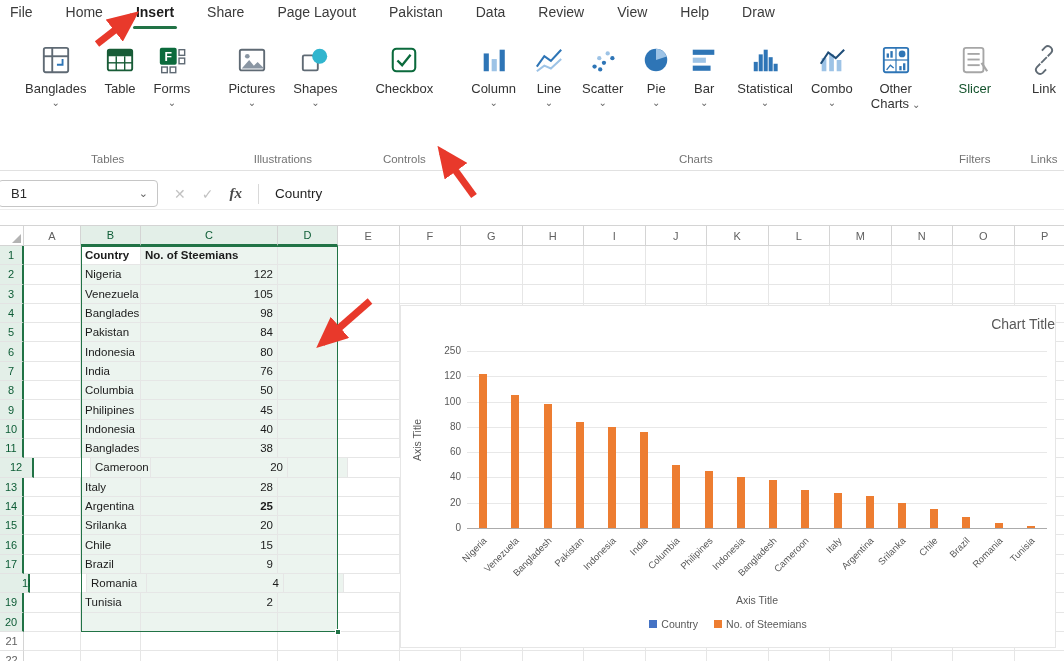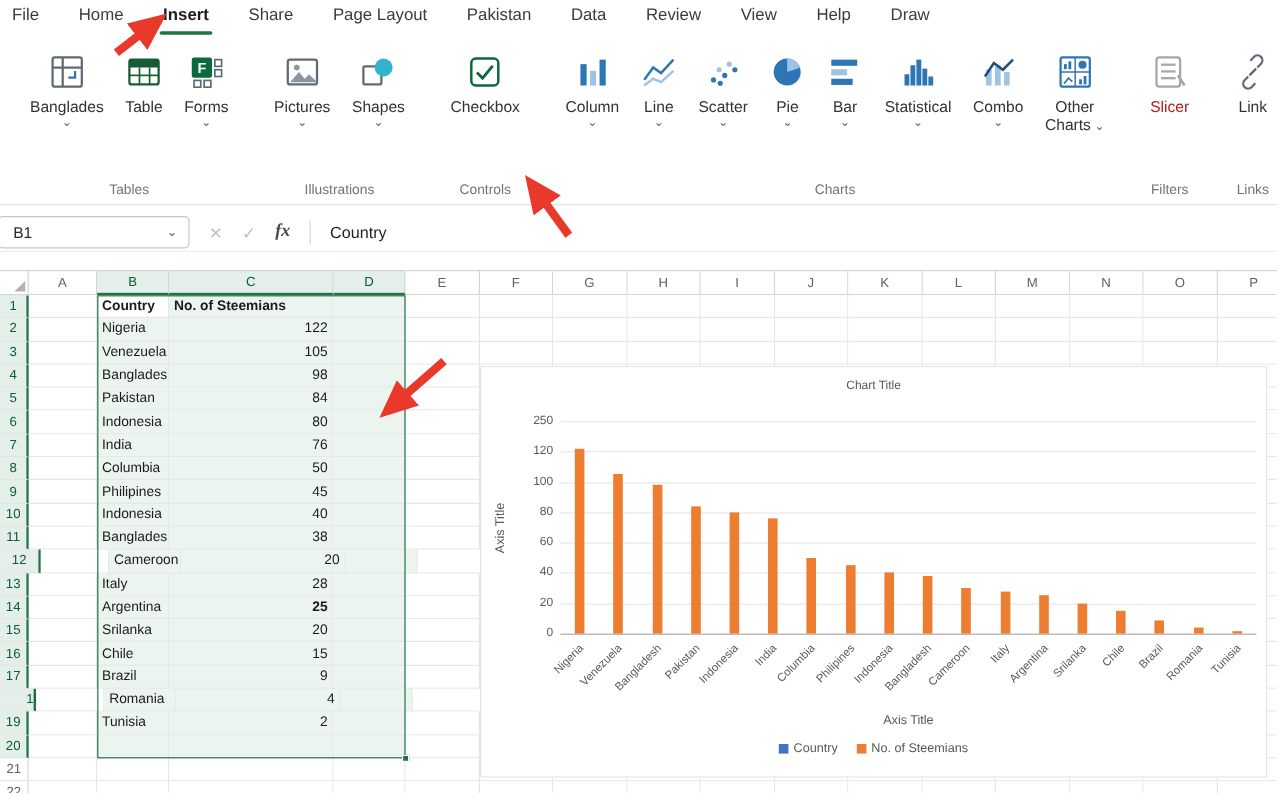--- a/index.html
+++ b/index.html
@@ -17,21 +17,21 @@
   .ribbon-groups { display:flex; height:100%; padding-left:6px; }
   .ribbon-group { position:relative; display:flex; flex-direction:column; padding:0 10px 22px; }
   .ribbon-items { display:flex; align-items:flex-start; padding-top:16px; }
   .ribbon-item { display:flex; flex-direction:column; align-items:center; padding:4px 9px; border-radius:4px; }
   .ribbon-item .icon { width:30px; height:30px; display:block; }
   .ribbon-item .icon svg { width:30px; height:30px; display:block; }
   .rlabel { font-size:13px; color:#333; text-align:center; line-height:1.15; margin-top:7px; white-space:nowrap; }
   .rlabel.wrap { max-width:54px; white-space:normal; }
   .chev { font-size:10px; color:#666; margin-top:2px; line-height:8px; }
   .chev.inline { display:inline; margin-left:3px; font-size:10px; }
-  .ribbon-item.disabled .rlabel { color:#b91c1c; }
+  .ribbon-item.disabled .rlabel { color:#14532d; }
   .group-name { position:absolute; bottom:5px; left:0; right:0; text-align:center; font-size:11.5px; color:#737373; white-space:nowrap; }
   .group-divider { width:1px; background:#e1e1e1; margin:10px 0 14px; }
 
   
   .formula-bar { height:32px; margin-top:7px; display:flex; align-items:center; border-bottom:1px solid #ededed; }
   .name-box { width:160px; height:27px; border:1px solid #c6c6c6; border-radius:4px; margin-left:-2px; display:flex; align-items:center; justify-content:space-between; padding:0 9px 0 12px; font-size:13px; color:#2b2b2b; }
   .nb-chev { color:#616161; font-size:11px; }
   .fx-buttons { display:flex; align-items:center; gap:16px; padding:0 16px; font-size:14px; }
   .fxbtn.dim { color:#c2c2c2; }
   .fxbtn.fx { font-style:italic; font-weight:bold; color:#4a4a4a; font-family:"Liberation Serif", serif; font-size:15px; }
@@ -50,21 +50,21 @@
   .row-h.sel { background:#e3efe8; color:#0c5c35; border-right:2px solid #217346; }
   .cell { flex:none; border-right:1px solid #e6e6e6; border-bottom:1px solid #e6e6e6; background:#fff; font-size:11.5px; color:#1b1b1b; padding:0 4px; display:flex; align-items:center; white-space:nowrap; overflow:hidden; }
   .cell.num { justify-content:flex-end; }
   .cell.bold { font-weight:bold; }
   .cell.seltint { background:#ecf4ef; }
   .sel-border { position:absolute; border:1.5px solid #217346; pointer-events:none; }
   .fill-handle { position:absolute; width:6px; height:6px; background:#217346; border:1px solid #fff; }
 
   
   .chart { position:absolute; left:400px; top:305px; width:656px; height:343px; background:#fff; border:1px solid #e6e6e6; z-index:5; }
-  .chart-title { position:absolute; top:10px; left:0; right:0; text-align:center; font-size:10px; color:#595959; }
+  .chart-title { position:absolute; top:10px; left:0; right:0; text-align:right; font-size:14px; color:#595959; }
   .gridline { position:absolute; height:1px; background:#e8e8e8; }
   .gridline.axis { background:#ababab; }
   .ytick { position:absolute; width:36px; text-align:right; font-size:10px; color:#595959; }
   .bar { position:absolute; }
   .xlabel { position:absolute; font-size:9.5px; color:#595959; text-align:right; transform:rotate(-45deg); transform-origin:100% 0; white-space:nowrap; }
   .yaxis-title { position:absolute; font-size:10.5px; color:#595959; transform:translate(-50%,-50%) rotate(-90deg); white-space:nowrap; }
   .xaxis-title { position:absolute; font-size:10.5px; color:#595959; width:60px; text-align:center; }
   .legend { position:absolute; left:0; right:0; top:312px; display:flex; justify-content:center; align-items:center; gap:16px; font-size:10.5px; color:#595959; }
   .legend-item { display:flex; align-items:center; gap:4px; }
   .swatch { width:8px; height:8px; display:inline-block; }

